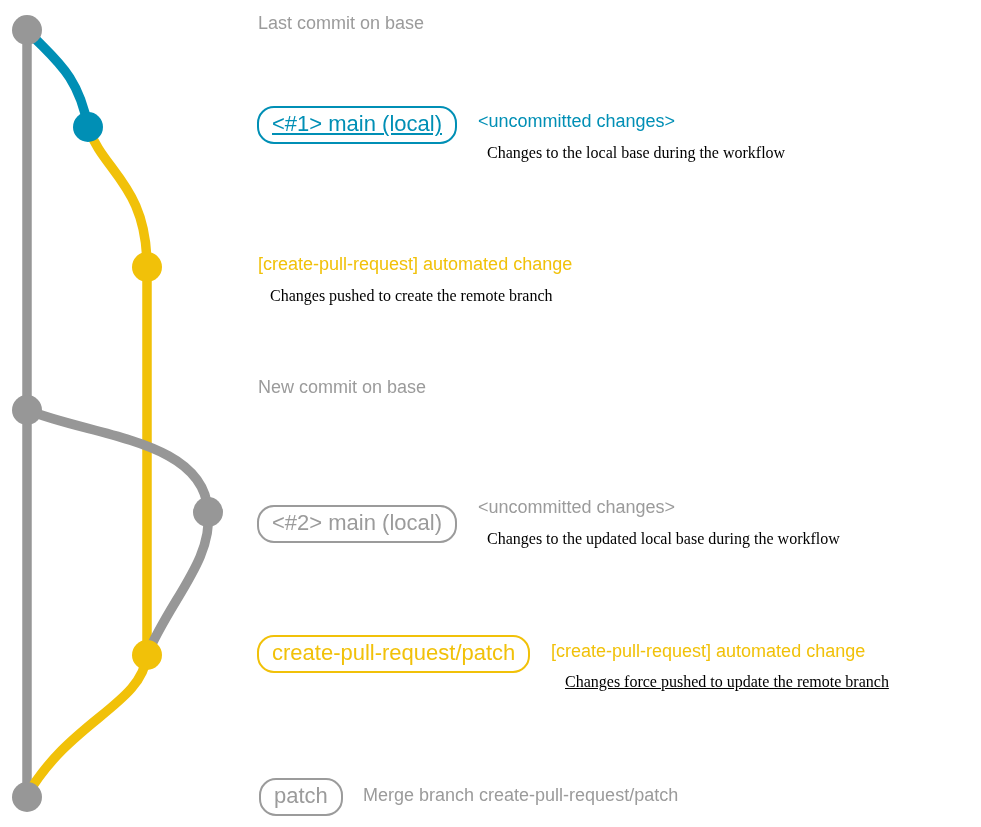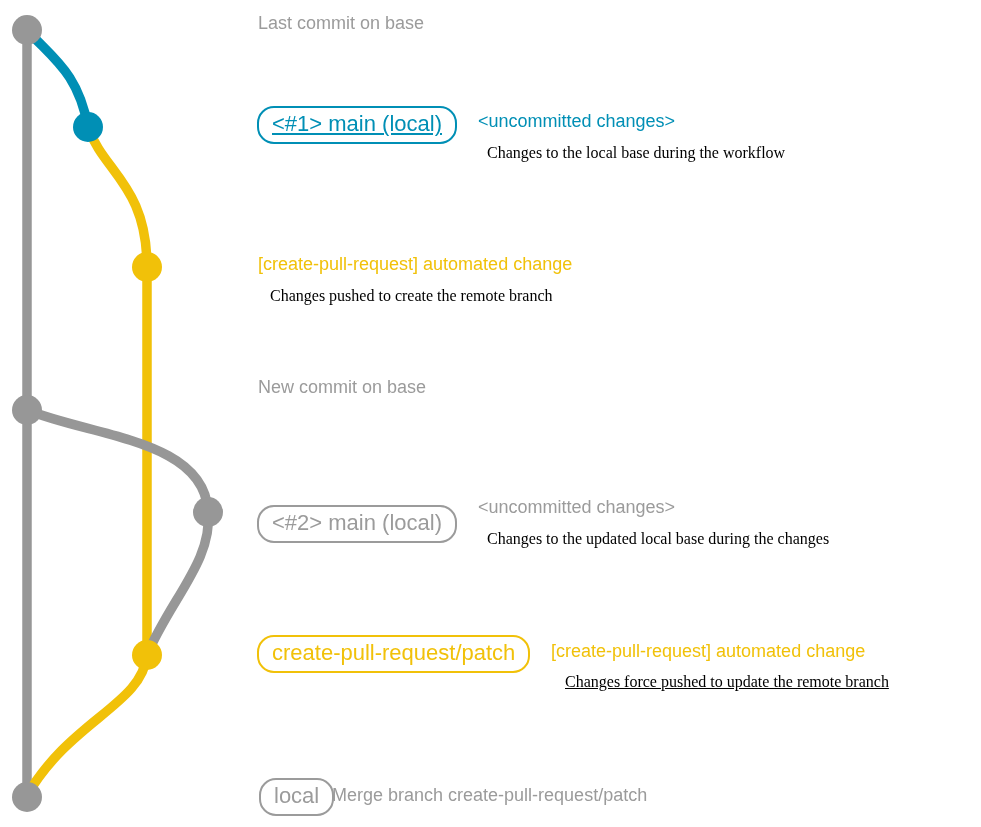--- a/index.html
+++ b/index.html
@@ -62,21 +62,21 @@
 
   #row5-badge { left: 257px; top: 492px; margin-top: 13px; }
   #row5-title { left: 478px; top: 497px; }
   #row5-desc  { left: 487px; top: 530px; }
 
   #row6-badge { left: 257px; top: 635px; }
   #row6-title { left: 551px; top: 641px; }
   #row6-desc  { left: 565px; top: 673px; text-decoration: underline; }
 
   #row7-badge { left: 259px; top: 778px; }
-  #row7-title { left: 332px; top: 785px; }
+  #row7-title { left: 363px; top: 785px; }
 </style>
 </head>
 <body>
 
 <div class="stage">
 
   <svg class="graph" id="graph-svg" width="240" height="827" viewBox="0 0 240 827">
       <path d="M 27 30 L 27 797" fill="none" stroke="#979797" stroke-width="9.5"></path>
       <path d="M 27 30 C 52 58, 78 72, 88 127" fill="none" stroke="#008fb5" stroke-width="9.5"></path>
       <path d="M 88 127 C 103 172, 147 185, 147 267 L 147 655" fill="none" stroke="#f1c109" stroke-width="9.5"></path>
@@ -98,22 +98,22 @@
   <div class="title c-teal" id="row2-title">&lt;uncommitted changes&gt;</div>
   <div class="desc" id="row2-desc">Changes to the local base during the workflow</div>
 
   <div class="title c-yellow" id="row3-title">[create-pull-request] automated change</div>
   <div class="desc" id="row3-desc">Changes pushed to create the remote branch</div>
 
   <div class="title c-gray" id="row4-title">New commit on base</div>
 
   <div class="badge c-gray" id="row5-badge">&lt;#2&gt; main (local)</div>
   <div class="title c-gray" id="row5-title">&lt;uncommitted changes&gt;</div>
-  <div class="desc" id="row5-desc">Changes to the updated local base during the changes</div>
+  <div class="desc" id="row5-desc">Changes to the updated local base during the workflow</div>
 
   <div class="badge c-yellow" id="row6-badge">create-pull-request/patch</div>
   <div class="title c-yellow" id="row6-title">[create-pull-request] automated change</div>
   <div class="desc" id="row6-desc">Changes force pushed to update the remote branch</div>
 
-  <div class="badge c-gray" id="row7-badge">local</div>
+  <div class="badge c-gray" id="row7-badge">patch</div>
   <div class="title c-gray" id="row7-title">Merge branch create-pull-request/patch</div>
 
 </div>
 
 </body></html>

